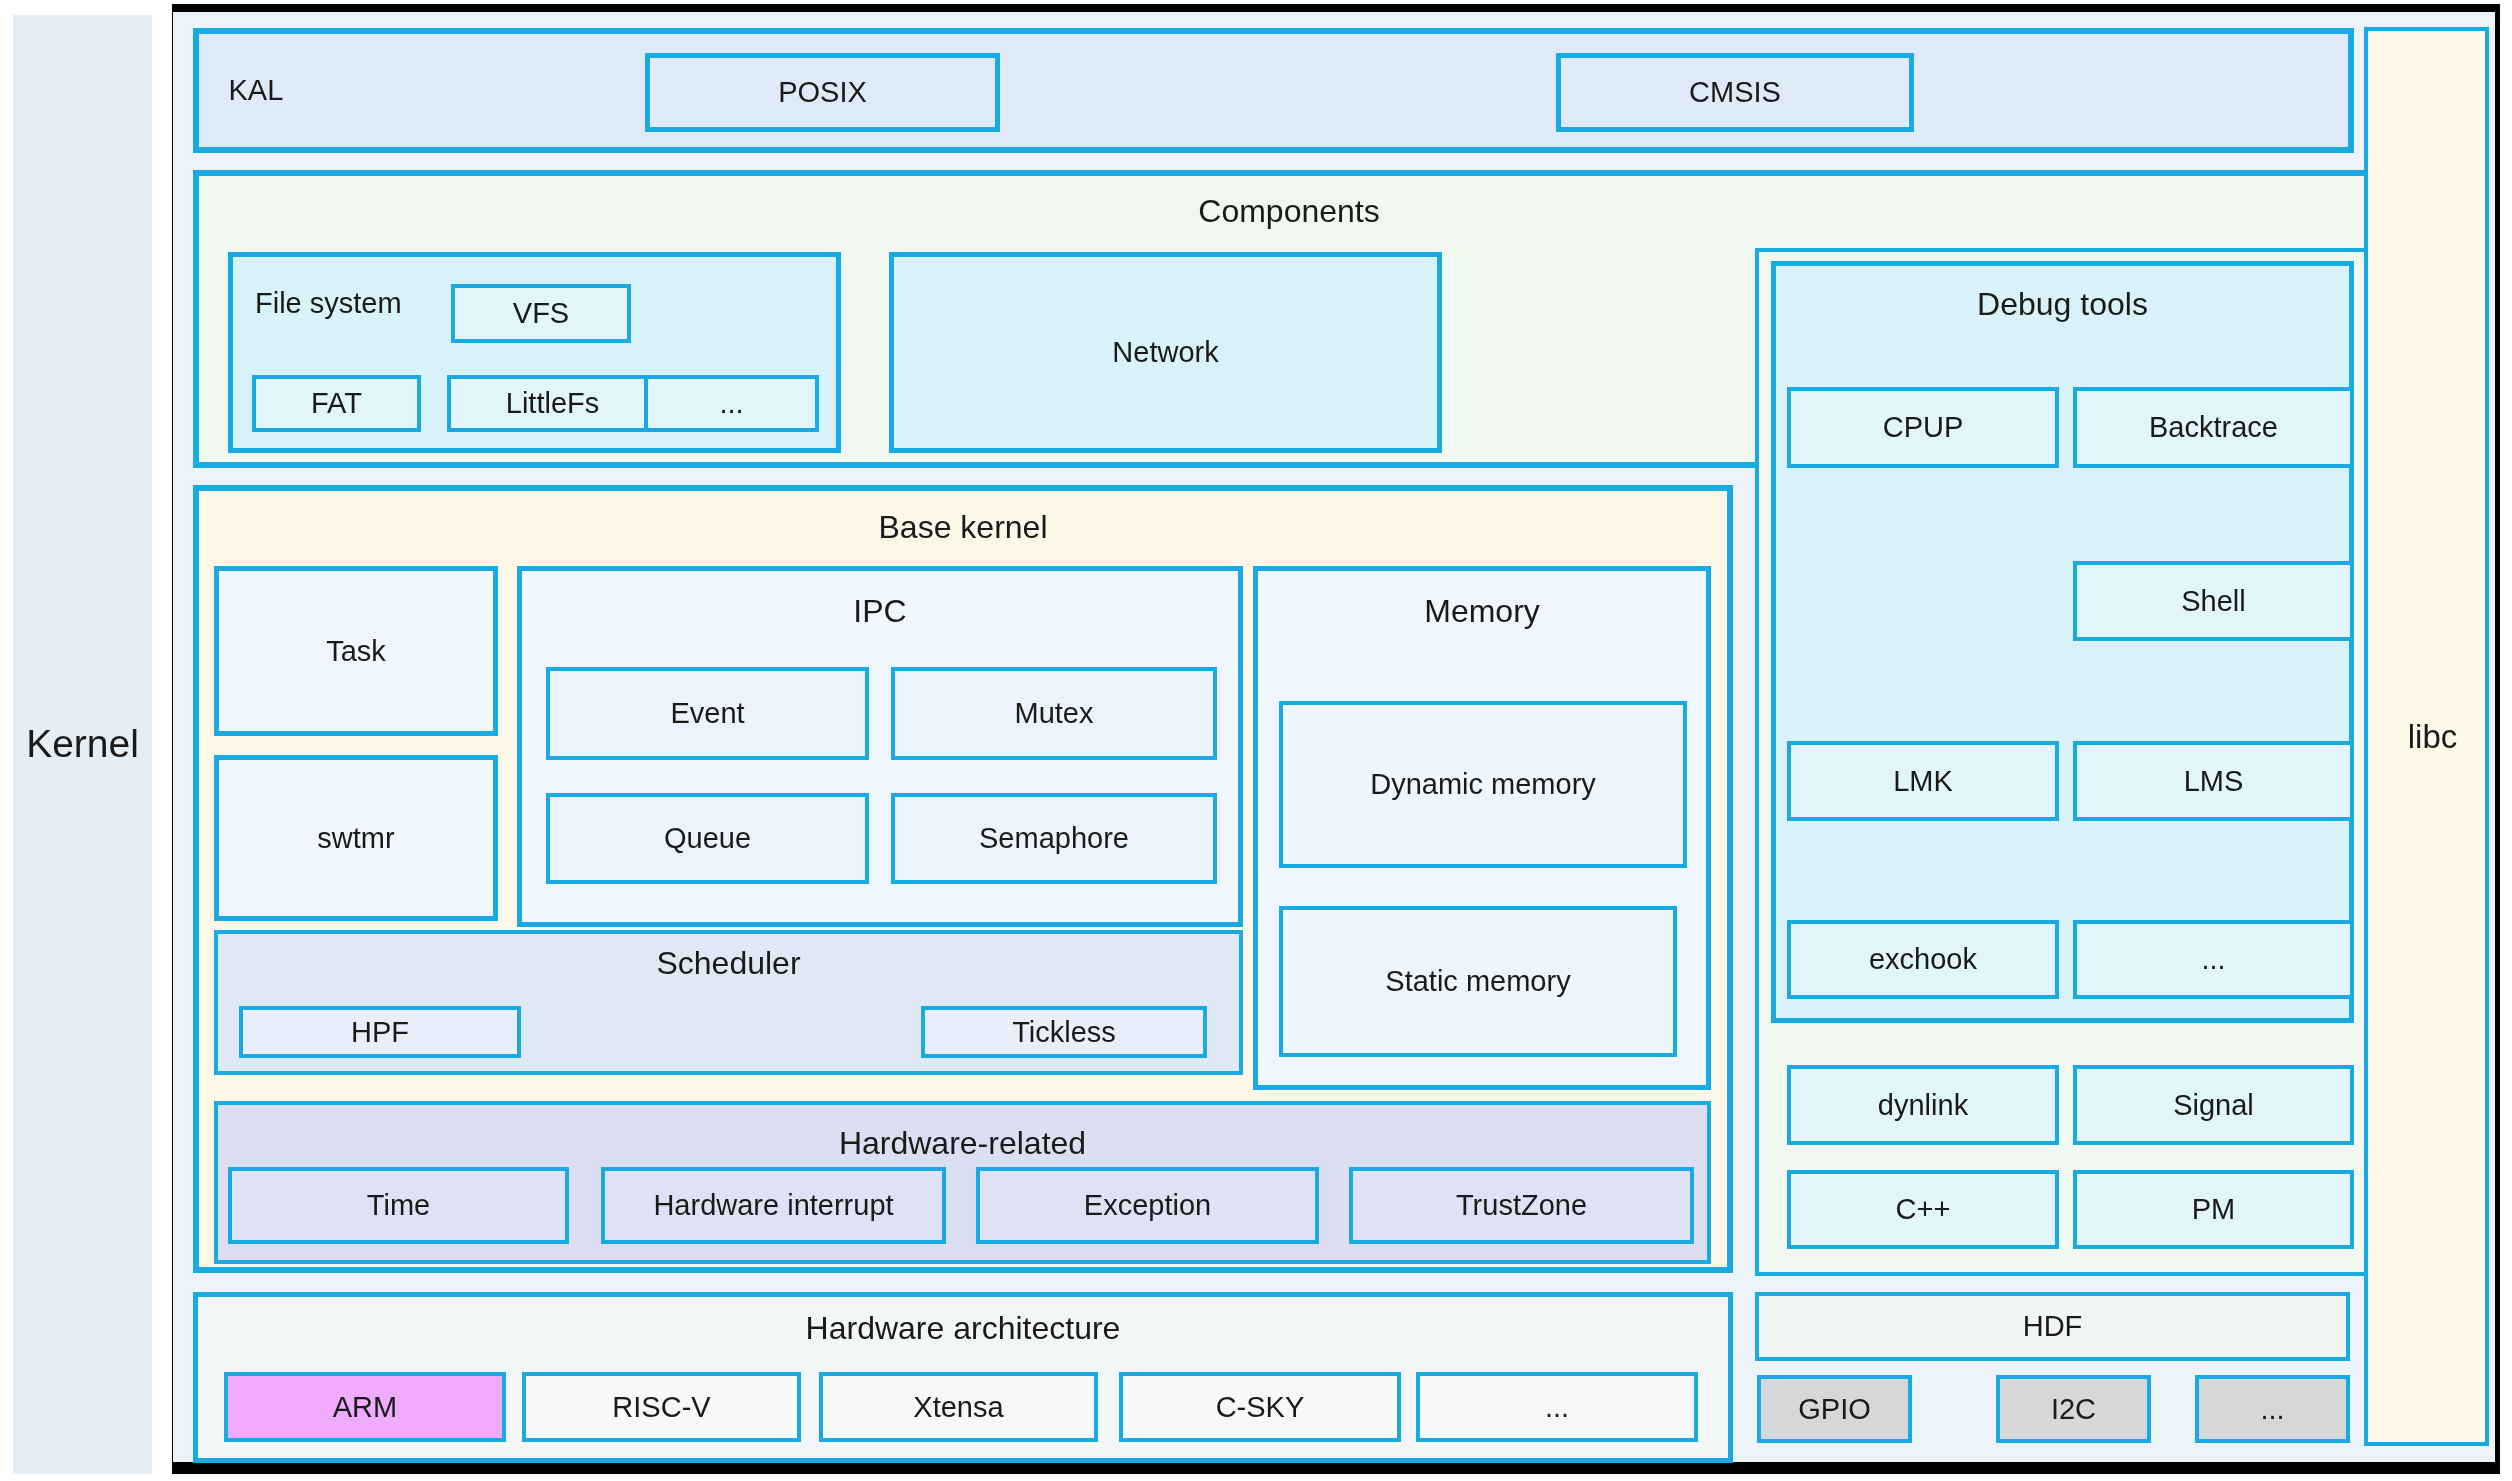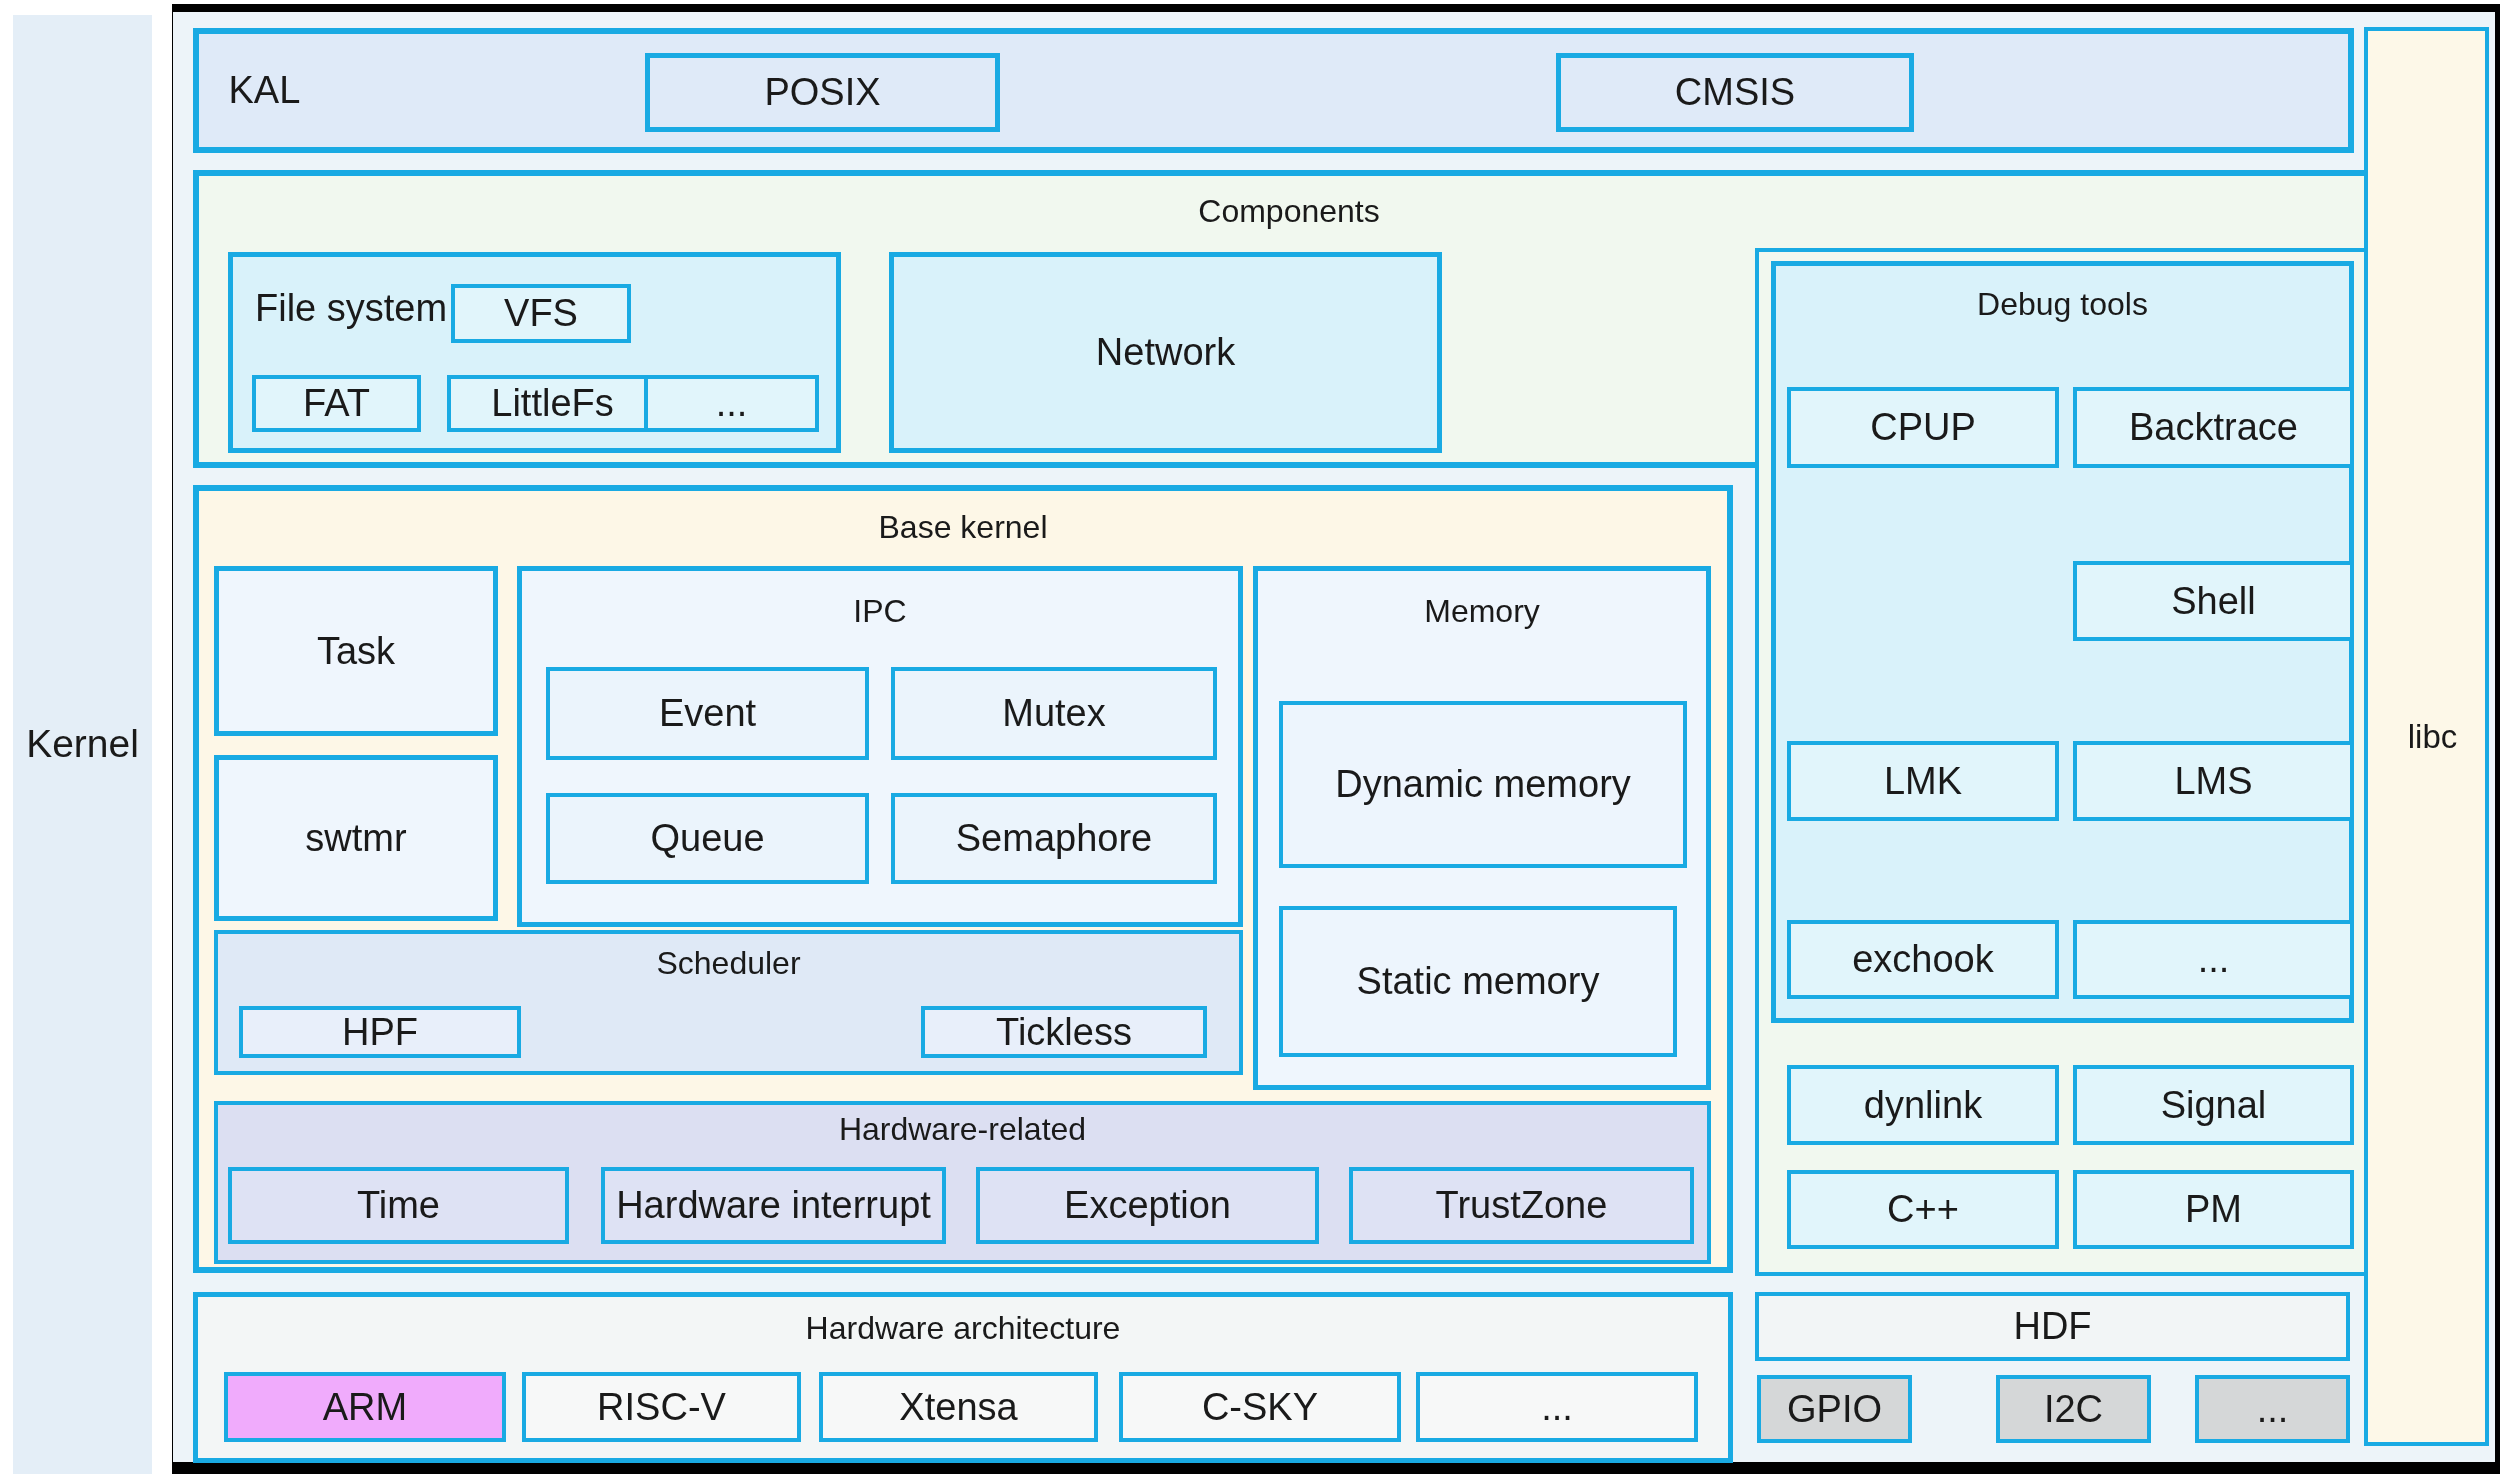--- a/index.html
+++ b/index.html
@@ -6,21 +6,21 @@
   #stage{
     position:relative;width:2512px;height:1481px;background:#ffffff;
     font-family:"Liberation Sans","DejaVu Sans",sans-serif;color:#1a1a1a;
     overflow:hidden;
   }
   .abs{position:absolute;box-sizing:border-box;}
   .cyan{border:4.6px solid #19aae3;}
   .cyan6{border:5.5px solid #19aae3;}
   .cyan7{border:6.4px solid #19aae3;}
   .center{display:flex;align-items:center;justify-content:center;text-align:center;}
-  .lbl{font-size:38px;}
+  .lbl{font-size:29px;}
   .title{font-size:32px;}
   .topcenter{display:flex;justify-content:center;align-items:flex-start;}
 </style>
 </head>
 <body>
 
 <div id="stage">
 
   <div class="abs center" style="left:13px;top:14.7px;width:139px;height:1459px;background:#e4eef7;">
     <span style="font-size:39px;">Kernel</span>
@@ -140,21 +140,21 @@
     <span class="title" style="margin-top:11px;">Scheduler</span>
   </div>
   <div class="abs cyan center lbl" style="left:239px;top:1006px;width:282px;height:52px;background:#e8effa;">
       <span>HPF</span>
     </div>
   <div class="abs cyan center lbl" style="left:921px;top:1006px;width:286px;height:52px;background:#e8effa;align-items:center;">
       <span>Tickless</span>
     </div>
 
   <div class="abs cyan topcenter" style="left:214px;top:1101px;width:1497px;height:163px;background:#dcdff2;">
-    <span class="title" style="margin-top:6px;">Hardware-related</span>
+    <span class="title" style="margin-top:20px;">Hardware-related</span>
   </div>
   <div class="abs cyan center lbl" style="left:228px;top:1167px;width:341px;height:77px;background:#dee2f4;">
       <span>Time</span>
     </div>
   <div class="abs cyan center lbl" style="left:601px;top:1167px;width:345px;height:77px;background:#dee2f4;">
       <span>Hardware interrupt</span>
     </div>
   <div class="abs cyan center lbl" style="left:976px;top:1167px;width:343px;height:77px;background:#dee2f4;">
       <span>Exception</span>
     </div>

